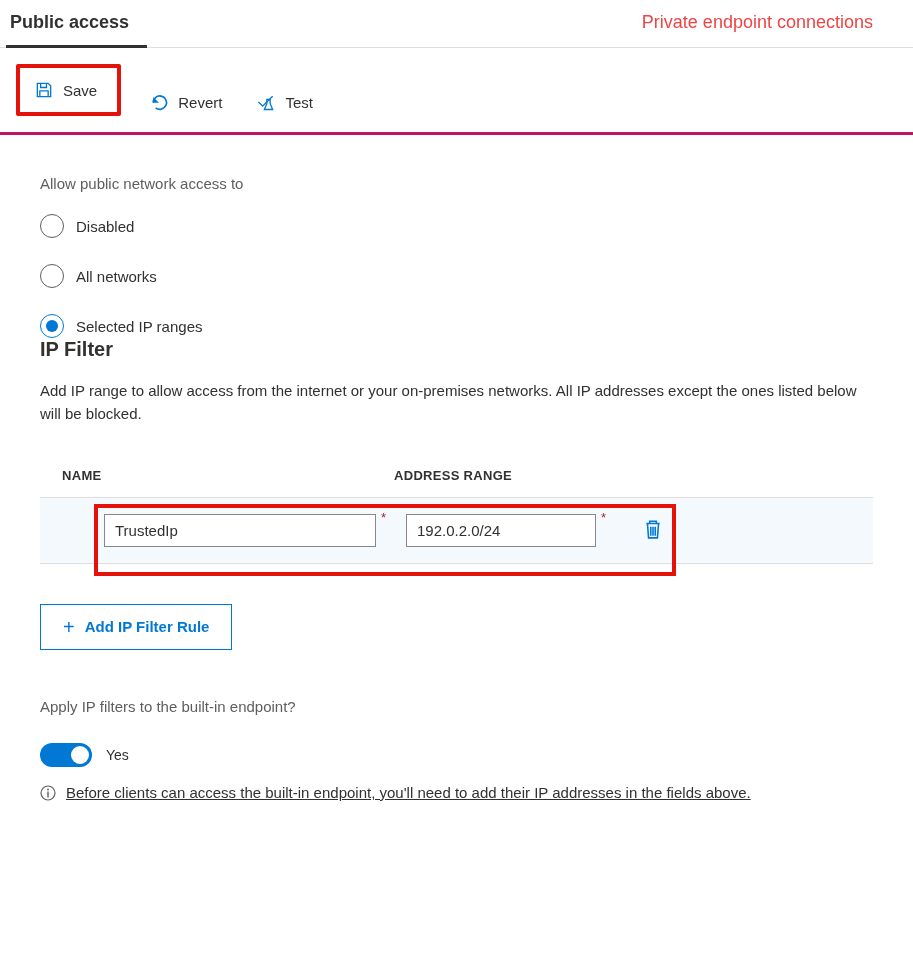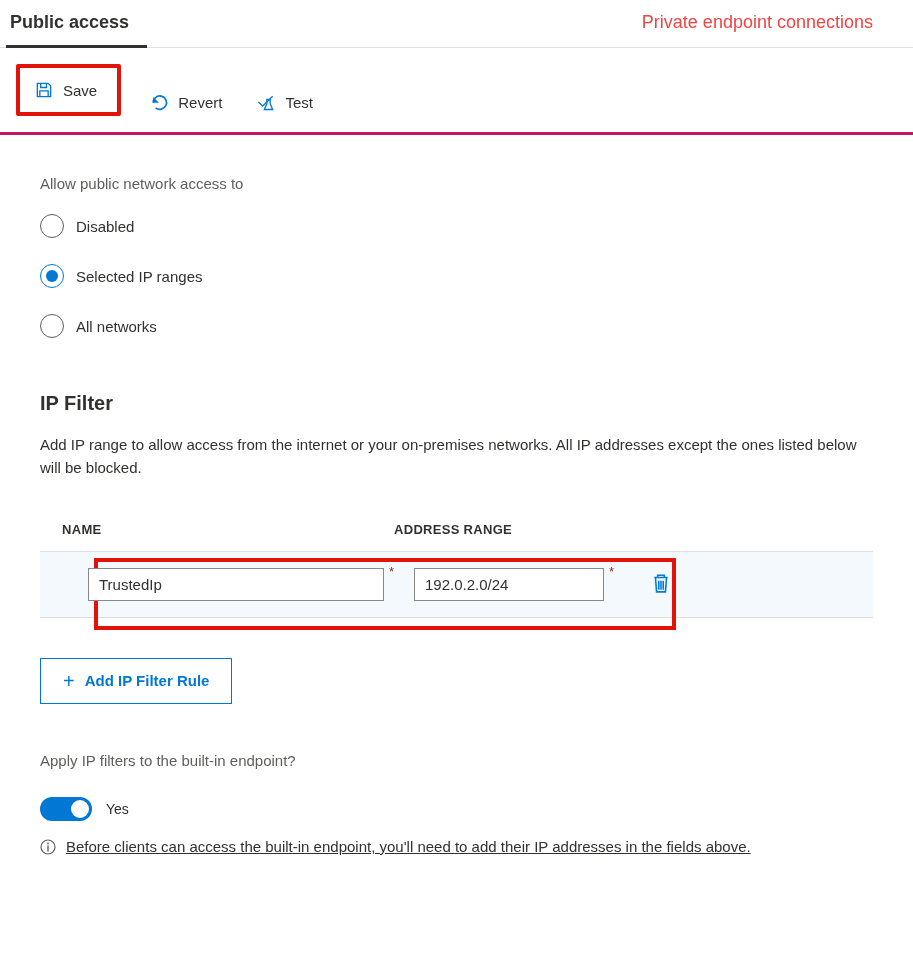--- a/index.html
+++ b/index.html
@@ -67,21 +67,20 @@
     }
     .section-label {
       font-size: 15px;
       color: #605e5c;
       margin-bottom: 22px;
     }
     .radio-group {
       display: flex;
       flex-direction: column;
       gap: 26px;
-      margin-bottom: 54px;
     }
     .radio-item {
       display: flex;
       align-items: center;
       gap: 12px;
       cursor: pointer;
       font-size: 15px;
     }
     .radio-outer {
       width: 24px; height: 24px;
@@ -151,21 +150,21 @@
       margin-right: 30px;
     }
     .text-input {
       font-family: inherit;
       font-size: 15px;
       padding: 7px 10px;
       border: 1px solid #8a8886;
       background: #fff;
       color: #323130;
     }
-    .name-input { width: 296px; margin-left: 32px;}
+    .name-input { width: 272px; margin-left: 48px;}
     .addr-input { width: 190px; }
     .req {
       color: #a4262c;
       position: absolute;
       top: -4px;
       right: -10px;
       font-size: 13px;
     }
     .delete-btn {
       background: none;
@@ -274,31 +273,31 @@
 <div class="content">
 
   <div class="section-label">Allow public network access to</div>
   <div class="radio-group">
     <div class="radio-item">
       <span class="radio-outer">
           <span class="radio-inner"></span>
         </span>
       <span>Disabled</span>
     </div>
+    <div class="radio-item">
+      <span class="radio-outer">
+          <span class="radio-inner"></span>
+        </span>
+      <span>All networks</span>
+    </div>
     <div class="radio-item selected">
       <span class="radio-outer">
           <span class="radio-inner"></span>
         </span>
       <span>Selected IP ranges</span>
-    </div>
-    <div class="radio-item">
-      <span class="radio-outer">
-          <span class="radio-inner"></span>
-        </span>
-      <span>All networks</span>
     </div>
   </div>
 
   <h2 class="section-title">IP Filter</h2>
   <p class="section-desc">Add IP range to allow access from the internet or your on-premises networks. All IP addresses except the ones listed below will be blocked.</p>
 
   <div class="table-wrap">
     <div class="table-header">
       <div class="col-name">NAME</div>
       <div class="col-addr">ADDRESS RANGE</div>

